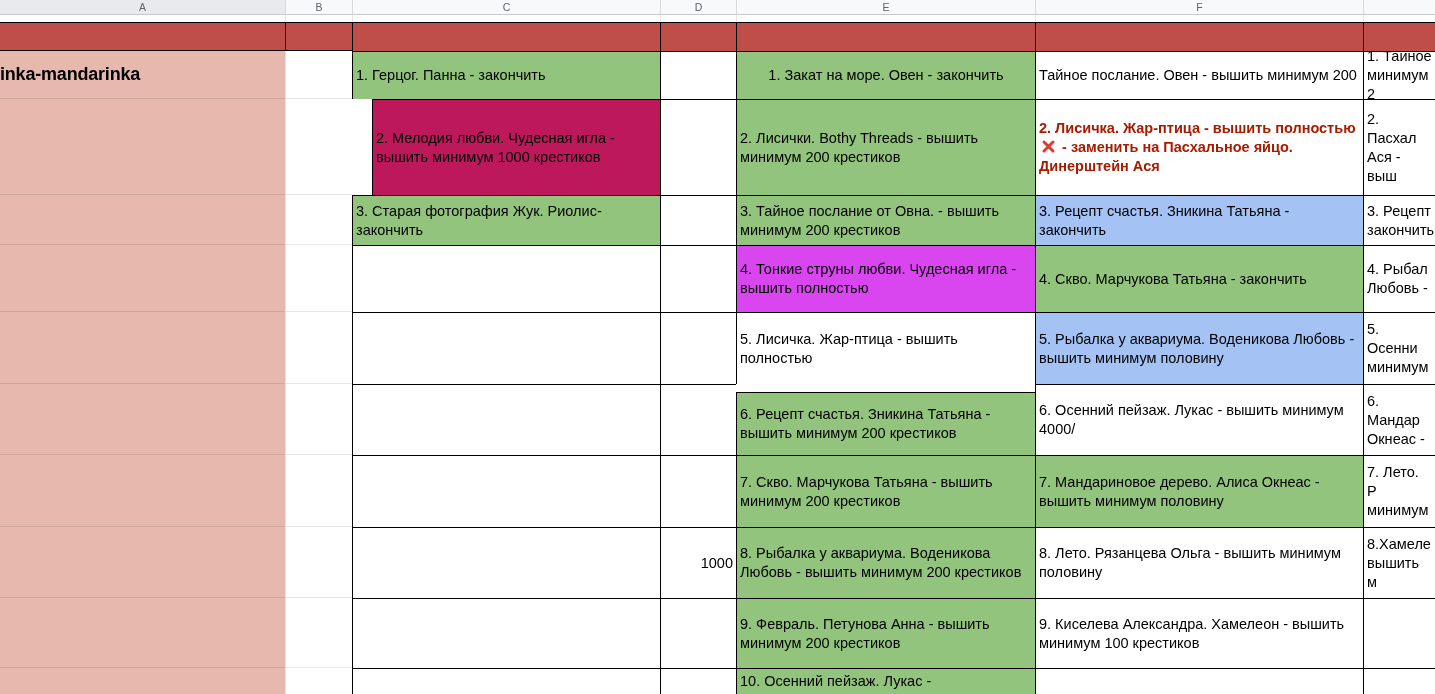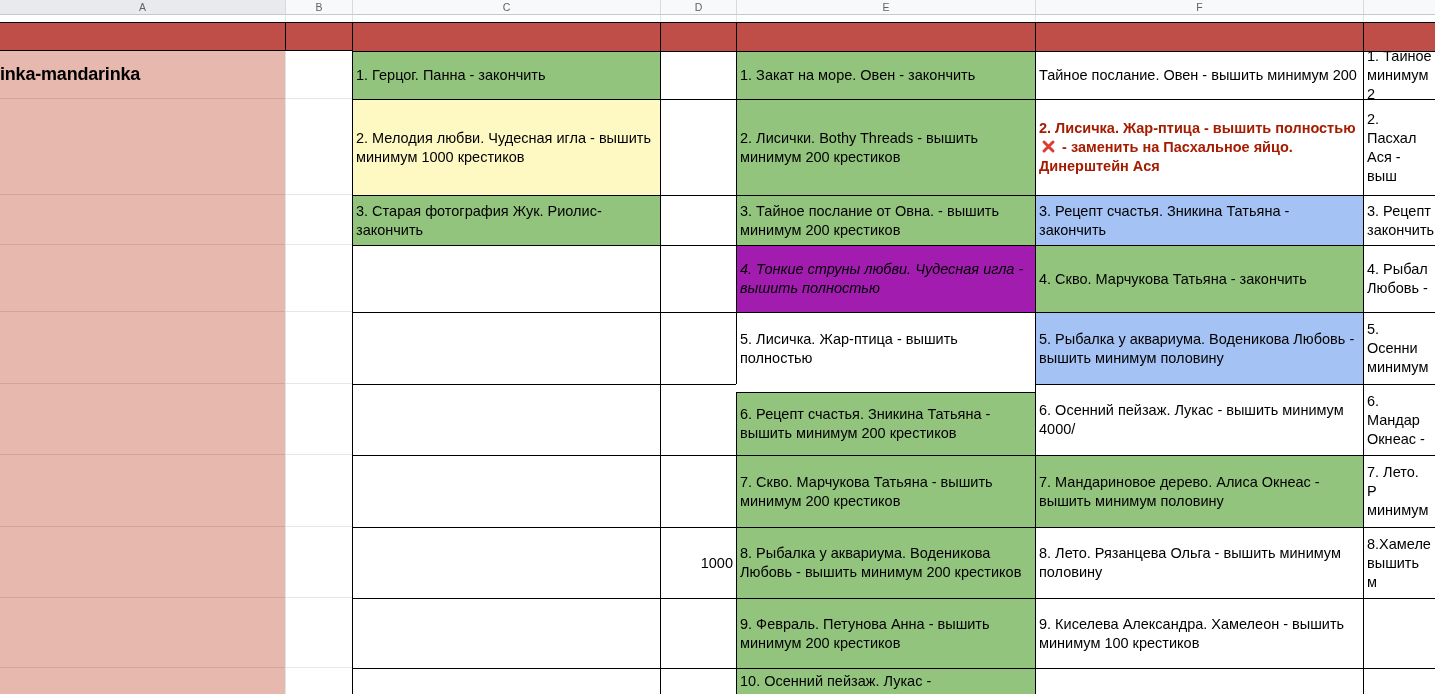--- a/index.html
+++ b/index.html
@@ -67,34 +67,34 @@
     <div class="cell band" style="background-color: rgb(191, 78, 73);"></div>
 
     <div class="cell pa a-label" style="background-color: rgb(231, 185, 174);">
       <span class="t">inka-mandarinka</span>
     </div>
     <div class="cell pb"></div>
     <div class="cell bd" style="background-color: rgb(147, 196, 125);">
       <span class="t">1. Герцог. Панна - закончить</span>
     </div>
     <div class="cell bd"></div>
-    <div class="cell bd" style="background-color: rgb(147, 196, 125);">
+    <div class="cell bd" style="background-color: rgb(147, 196, 125); justify-content: center;">
       <span class="t">1. Закат на море. Овен - закончить</span>
     </div>
     <div class="cell bd">
       <span class="t">Тайное послание. Овен - вышить минимум 200</span>
     </div>
     <div class="cell bd gcol">
       <span class="t">1. Тайное
 минимум 2</span>
     </div>
 
     <div class="cell pa" style="background-color: rgb(231, 185, 174);"></div>
     <div class="cell pb"></div>
-    <div class="cell bd" style="background-color: #fef9c3;">
+    <div class="cell bd" style="background-color: #be185d; margin-left: 20px;">
       <span class="t">2. Мелодия любви. Чудесная игла - вышить минимум 1000 крестиков</span>
     </div>
     <div class="cell bd"></div>
     <div class="cell bd" style="background-color: rgb(147, 196, 125);">
       <span class="t">2. Лисички. Bothy Threads - вышить минимум 200 крестиков</span>
     </div>
     <div class="cell bd redtask" style="color: rgb(166, 28, 0);">
       <div class="t">
         <span>2. Лисичка. Жар-птица - вышить полностью</span><svg class="xmark" width="15" height="15" viewBox="0 0 20 20">
             <path d="M4 4 L16 16 M16 4 L4 16" stroke="#dd3b2f" stroke-width="4" stroke-linecap="round" fill="none"></path>
@@ -120,21 +120,21 @@
     </div>
     <div class="cell bd gcol">
       <span class="t">3. Рецепт
 закончить</span>
     </div>
 
     <div class="cell pa" style="background-color: rgb(231, 185, 174);"></div>
     <div class="cell pb"></div>
     <div class="cell bd"></div>
     <div class="cell bd"></div>
-    <div class="cell bd" style="background-color: #a21caf; font-style: italic;">
+    <div class="cell bd" style="background-color: #d946ef;">
       <span class="t">4. Тонкие струны любви. Чудесная игла - вышить полностью</span>
     </div>
     <div class="cell bd" style="background-color: rgb(147, 196, 125);">
       <span class="t">4. Скво. Марчукова Татьяна - закончить</span>
     </div>
     <div class="cell bd gcol">
       <span class="t">4. Рыбал
 Любовь -</span>
     </div>
 

